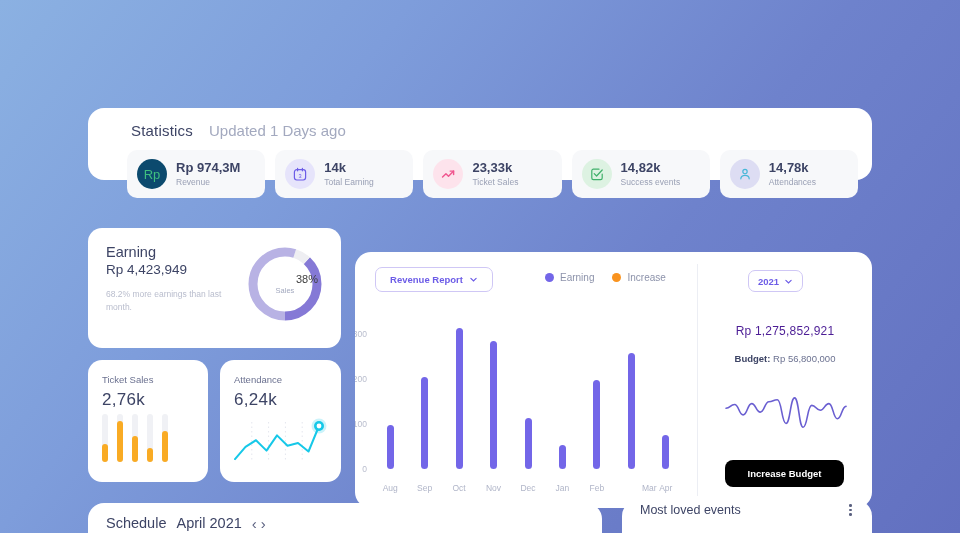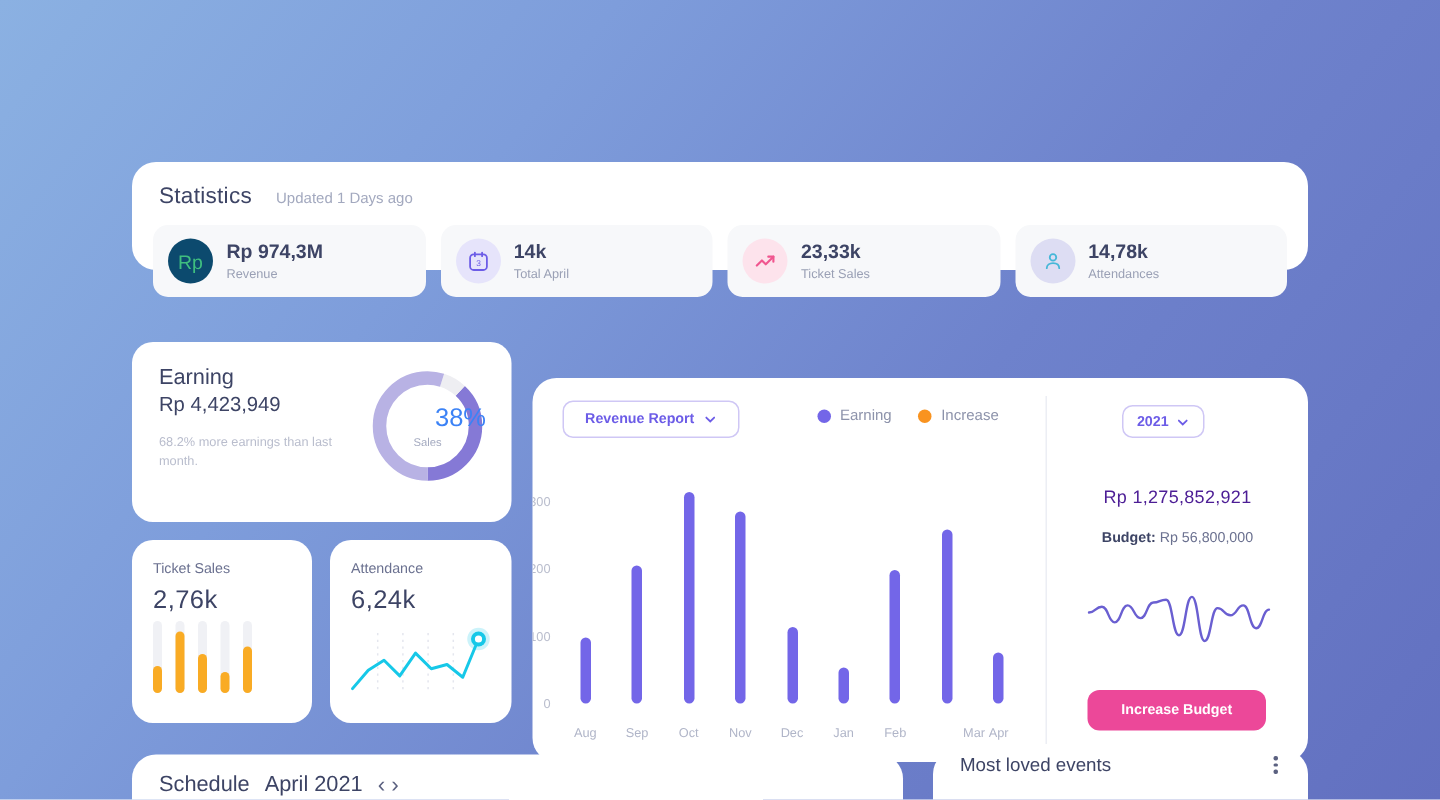--- a/index.html
+++ b/index.html
@@ -6,24 +6,24 @@
   html, body { width: 960px; height: 533px; overflow: hidden; }
   body {
     font-family: "Liberation Sans", sans-serif;
     background: linear-gradient(128deg, #8bb1e2 0%, #7e9ddb 30%, #6e82cc 62%, #6270c0 100%);
     position: relative;
   }
 
   .card { background: #ffffff; border-radius: 14px; position: absolute; }
 
   
-  #stats-panel { left: 88px; top: 108px; width: 784px; height: 72px; border-radius: 16px; }
+  #stats-panel { left: 88px; top: 108px; width: 784px; height: 72px; border-radius: 16px; padding-left: 25px; }
   .stats-head { display: flex; align-items: baseline; gap: 16px; padding: 14px 0 0 18px; }
   .stats-title { font-size: 15px; color: #3d4465; letter-spacing: .2px; }
-  .stats-sub { font-size: 10px; color: #a3a9bf; }
+  .stats-sub { font-size: 15px; color: #a3a9bf; }
   .stats-row { display: flex; gap: 10px; padding: 11px 14px 0 14px; }
   .stat {
     flex: 1; height: 48px; background: #f7f8fa; border-radius: 10px;
     display: flex; align-items: center; gap: 9px; padding-left: 10px;
   }
   .stat-ic {
     width: 30px; height: 30px; border-radius: 50%;
     display: flex; align-items: center; justify-content: center; flex: 0 0 30px;
   }
   .stat-val { font-size: 13px; font-weight: bold; color: #3d4465; line-height: 1.15; }
@@ -35,21 +35,21 @@
   .earn-title { font-size: 14.5px; color: #3d4465; padding: 16px 0 0 18px; }
   .earn-month { font-size: 9.5px; color: #8d93ab; padding: 9px 0 0 18px; }
   .earn-amt { font-size: 13.5px; color: #3d4465; padding: 2px 0 0 18px; }
   .earn-note { font-size: 8.5px; color: #b9bdcd; padding: 11px 18px 0 18px; line-height: 1.5; width: 160px; }
   .donut { position: absolute; right: 17px; top: 17px; width: 78px; height: 78px; }
   .donut-hole {
     position: absolute; left: 15px; top: 15px; width: 48px; height: 48px;
     border-radius: 50%; background: #fff;
     display: flex; flex-direction: column; align-items: center; justify-content: center;
   }
-  .donut-pct { font-size: 17px; color: #3b82f6; font-weight: 500; margin-left: 44px; }
+  .donut-pct { font-size: 11px; color: #404040; font-weight: 500; margin-left: 44px; }
   .donut-lab { font-size: 7.5px; color: #a3a9bf; margin-top: 1px; }
 
   
   #ticket-card { left: 88px; top: 360px; width: 120px; height: 122px; }
   #attend-card { left: 220px; top: 360px; width: 121px; height: 122px; }
   .mini-title { font-size: 9.5px; color: #6b7190; padding: 14px 0 0 14px; }
   .mini-val { font-size: 17px; color: #3d4465; padding: 5px 0 0 14px; letter-spacing: .3px; }
   .bars { display: flex; gap: 9px; padding: 12px 0 0 14px; align-items: flex-end; height: 52px; }
   .bar-track { width: 6px; height: 48px; background: #f0f1f5; border-radius: 3px; position: relative; }
   .bar-fill { position: absolute; bottom: 0; left: 0; width: 100%; background: #f9ab24; border-radius: 3px; }
@@ -77,21 +77,21 @@
     position: absolute; left: 50px; top: 18px; width: 55px; height: 22px;
     border: 1px solid #cfc7f5; border-radius: 7px; background: #fff;
     display: flex; align-items: center; justify-content: center; gap: 5px;
     font-size: 9.5px; font-weight: bold; color: #6c5ce7; cursor: pointer;
   }
   .big-amt { position: absolute; top: 72px; width: 100%; text-align: center; font-size: 12px; color: #4c1d95; letter-spacing: .2px; }
   .budget-line { position: absolute; top: 101px; width: 100%; text-align: center; font-size: 9.5px; color: #6b7190; }
   .budget-line b { color: #3d4465; }
   .inc-btn {
     position: absolute; left: 27px; top: 208px; width: 119px; height: 27px;
-    background: #ec4899; border-radius: 8px; border: none;
+    background: #000000; border-radius: 8px; border: none;
     color: #fff; font-size: 9.5px; font-weight: bold; cursor: pointer;
     font-family: "Liberation Sans", sans-serif;
   }
 
   
   #schedule-card { left: 88px; top: 503px; width: 514px; height: 60px; border-radius: 16px; }
   .sch-row { display: flex; align-items: center; gap: 10px; padding: 12px 0 0 18px; }
   .sch-title { font-size: 14.5px; color: #3d4465; }
   .sch-month { font-size: 14.5px; color: #3d4465; }
   .navs { display: flex; gap: 4px; }
@@ -125,37 +125,49 @@
     <div class="stat">
       <div class="stat-ic" style="background:#e6e4fb">
         <svg width="16" height="16" viewBox="0 0 20 20" fill="none" stroke="#6c5ce7" stroke-width="1.5">
           <rect x="3" y="4.5" width="14" height="13" rx="3"></rect>
           <path d="M7 3v3M13 3v3" stroke-linecap="round"></path>
           <text x="10" y="14.5" font-size="7" fill="#6c5ce7" stroke="none" text-anchor="middle" font-family="Liberation Sans, sans-serif">3</text>
         </svg>
       </div>
       <div>
         <div class="stat-val">14k</div>
-        <div class="stat-lab">Total April</div>
+        <div class="stat-lab">Total Earning</div>
       </div>
     </div>
 
     <div class="stat">
       <div class="stat-ic" style="background:#fde3ec">
         <svg width="17" height="17" viewBox="0 0 20 20" fill="none" stroke="#f0568f" stroke-width="1.7" stroke-linecap="round" stroke-linejoin="round">
           <path d="M3 13l4-4 3 3 6-6"></path>
             <path d="M12 6h4v4"></path>
         </svg>
       </div>
       <div>
         <div class="stat-val">23,33k</div>
         <div class="stat-lab">Ticket Sales</div>
       </div>
     </div>
 
+    <div class="stat">
+      <div class="stat-ic" style="background:#ddf2e2">
+        <svg width="16" height="16" viewBox="0 0 20 20" fill="none" stroke="#3fb06a" stroke-width="1.5" stroke-linecap="round" stroke-linejoin="round">
+          <path d="M16.5 10v5a2 2 0 0 1-2 2h-9a2 2 0 0 1-2-2V6a2 2 0 0 1 2-2h7"></path>
+          <path d="M6.5 9.5l3 3 7-7.5"></path>
+        </svg>
+      </div>
+      <div>
+        <div class="stat-val">14,82k</div>
+        <div class="stat-lab">Success events</div>
+      </div>
+    </div>
 
     <div class="stat">
       <div class="stat-ic" style="background:#ddddf3">
         <svg width="16" height="16" viewBox="0 0 20 20" fill="none" stroke="#46b7d8" stroke-width="1.5" stroke-linecap="round">
           <circle cx="10" cy="7" r="2.7"></circle>
             <path d="M4.8 16c0-2.8 2.3-4.3 5.2-4.3s5.2 1.5 5.2 4.3"></path>
         </svg>
       </div>
       <div>
         <div class="stat-val">14,78k</div>

